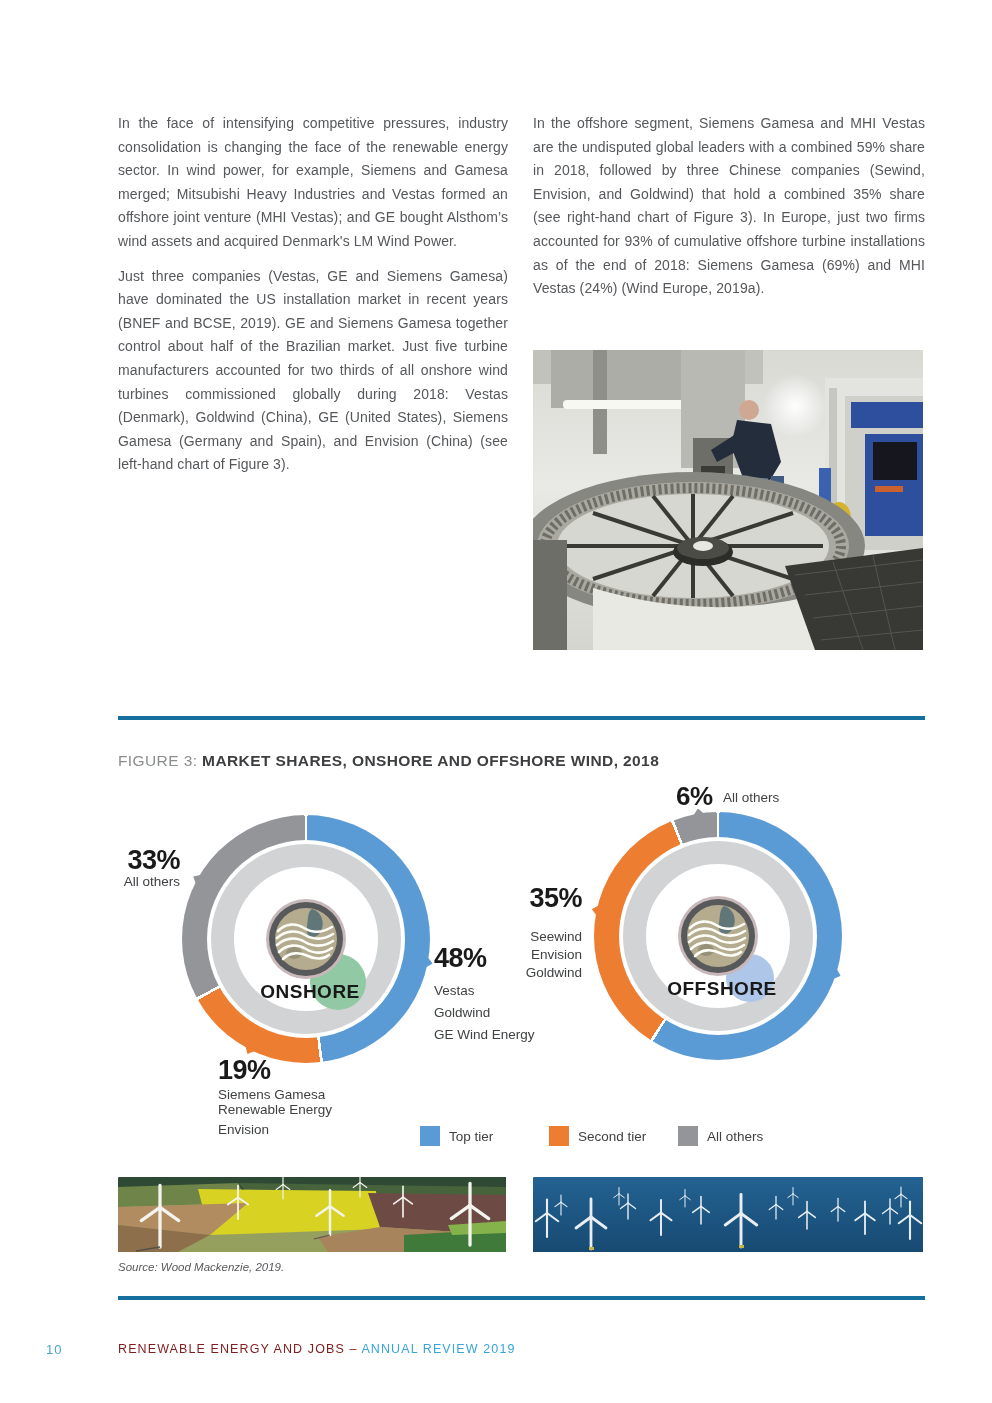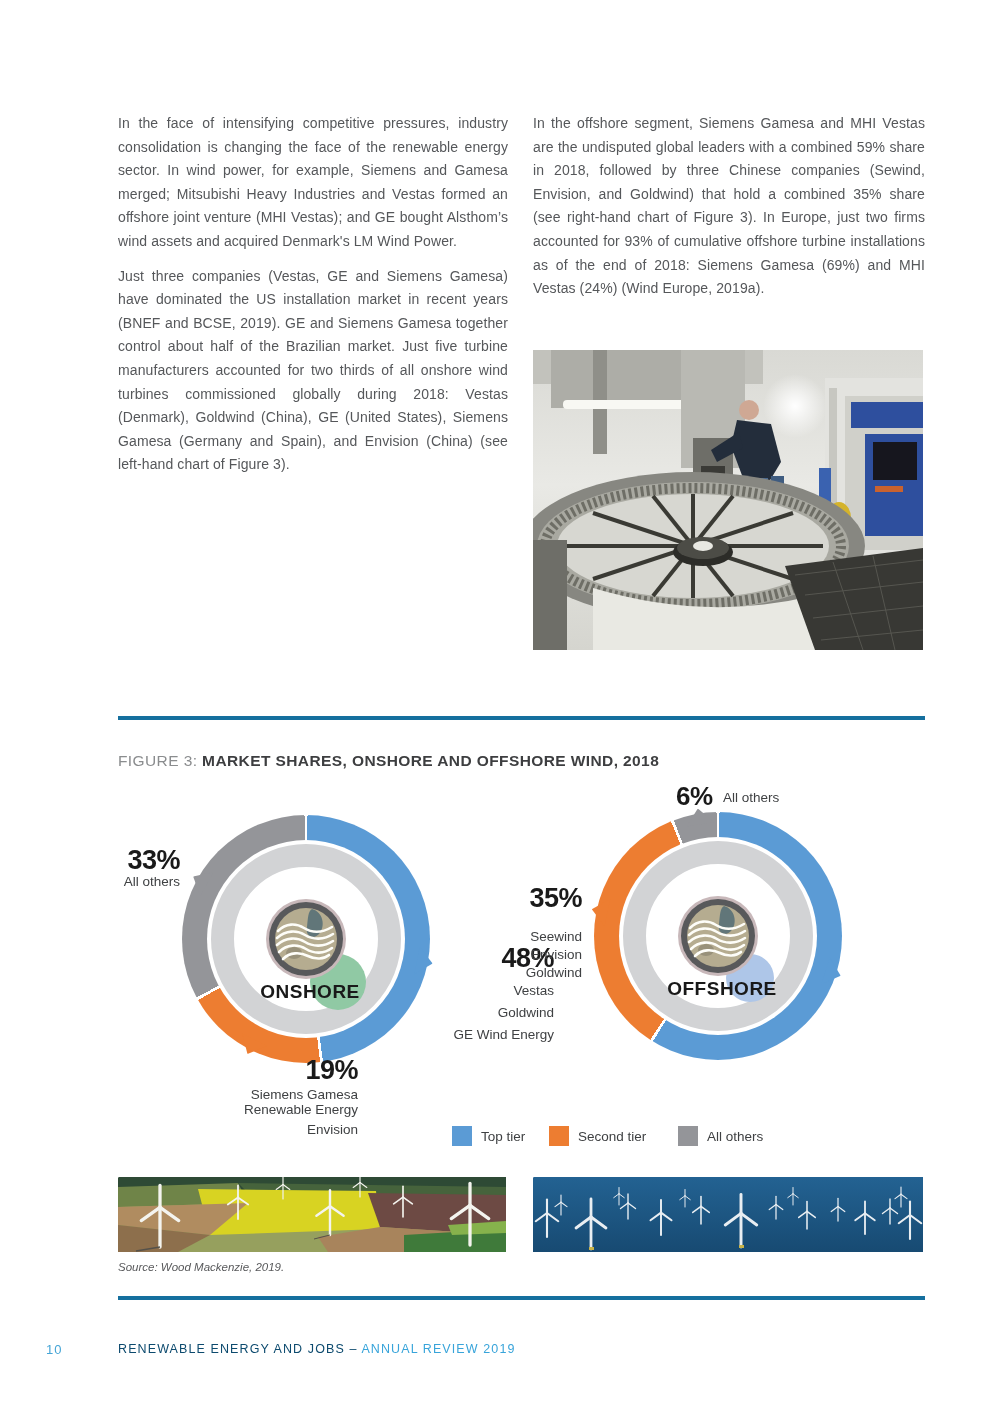--- a/index.html
+++ b/index.html
@@ -20,36 +20,36 @@
   .donut .hole{position:absolute;left:25px;top:25px;width:198px;height:198px;border-radius:50%;background:#fff;}
   .donut .gray-ring{position:absolute;left:29px;top:29px;width:190px;height:190px;box-sizing:border-box;
                     border:23px solid #d2d3d5;border-radius:50%;background:#fff;}
   .donut .accent{position:absolute;border-radius:50%;}
   .donut .center-icon{position:absolute;left:84px;top:84px;width:80px;height:80px;}
   .donut .center-label{position:absolute;left:8px;right:0;top:166px;text-align:center;
                        font-weight:700;font-size:19px;letter-spacing:0.5px;color:#191919;}
   .notch{position:absolute;left:50%;top:50%;width:28px;height:16px;
          clip-path:polygon(50% 0,100% 100%,0 100%);}
   
-  .callout{position:absolute;color:#3f4143;text-align:right;}
+  .callout{position:absolute;color:#3f4143;}
   .callout .pct{font-weight:700;color:#1a1a1a;font-size:27px;line-height:28px;letter-spacing:-0.5px;}
   .callout .line{font-size:13.5px;}
   .r{text-align:right;}
   
   .legend-item{position:absolute;top:1126px;display:flex;align-items:center;gap:9px;}
   .legend-swatch{width:20px;height:20px;}
   .legend-label{font-size:13.5px;color:#3f4143;}
   
   .photo{position:absolute;overflow:hidden;}
   .photo svg{display:block;width:100%;height:100%;}
   
   .source{position:absolute;left:118px;top:1261px;font-style:italic;font-size:11.5px;color:#58595b;}
   .footer-page{position:absolute;left:46px;top:1342px;font-size:13px;color:#45a5d6;letter-spacing:1px;}
   .footer-text{position:absolute;left:118px;top:1342px;font-size:12.5px;letter-spacing:1.1px;}
-  .footer-text .dark{color:#0c4a6e;}
+  .footer-text .dark{color:#7f1d1d;}
   .footer-text .accent{color:#38a4da;}
 </style>
 </head>
 <body>
 
 <div class="page">
 
   <div class="col" style="left:118px;top:112px;width:390px;">
     <p>In the face of intensifying competitive pressures, industry consolidation is changing the face of the renewable energy sector. In wind power, for example, Siemens and Gamesa merged; Mitsubishi Heavy Industries and Vestas formed an offshore joint venture (MHI Vestas); and GE bought Alsthom’s wind assets and acquired Denmark's LM Wind Power.</p>
     <p>Just three companies (Vestas, GE and Siemens Gamesa) have dominated the US installation market in recent years (BNEF and BCSE, 2019). GE and Siemens Gamesa together control about half of the Brazilian market. Just five turbine manufacturers accounted for two thirds of all onshore wind turbines commissioned globally during 2018: Vestas (Denmark), Goldwind (China), GE (United States), Siemens Gamesa (Germany and Spain), and Envision (China) (see left-hand chart of Figure 3).</p>
@@ -207,21 +207,21 @@
     <span class="pct" style="font-size:26px;">6%</span>
     <span class="line" style="position:relative;top:-3px;margin-left:6px;">All others</span>
   </div>
   <div class="callout r" style="left:498px;top:884px;width:84px;">
     <div class="pct">35%</div>
     <div class="line" style="margin-top:16px;line-height:18px;">Seewind</div>
     <div class="line" style="line-height:18px;">Envision</div>
     <div class="line" style="line-height:18px;">Goldwind</div>
   </div>
 
-  <div class="legend-item" style="left:452px;">
+  <div class="legend-item" style="left:420px;">
     <div class="legend-swatch" style="background: rgb(91, 155, 213);"></div>
     <div class="legend-label">Top tier</div>
   </div>
   <div class="legend-item" style="left:549px;">
     <div class="legend-swatch" style="background: rgb(237, 125, 49);"></div>
     <div class="legend-label">Second tier</div>
   </div>
   <div class="legend-item" style="left:678px;">
     <div class="legend-swatch" style="background: rgb(148, 149, 153);"></div>
     <div class="legend-label">All others</div>

